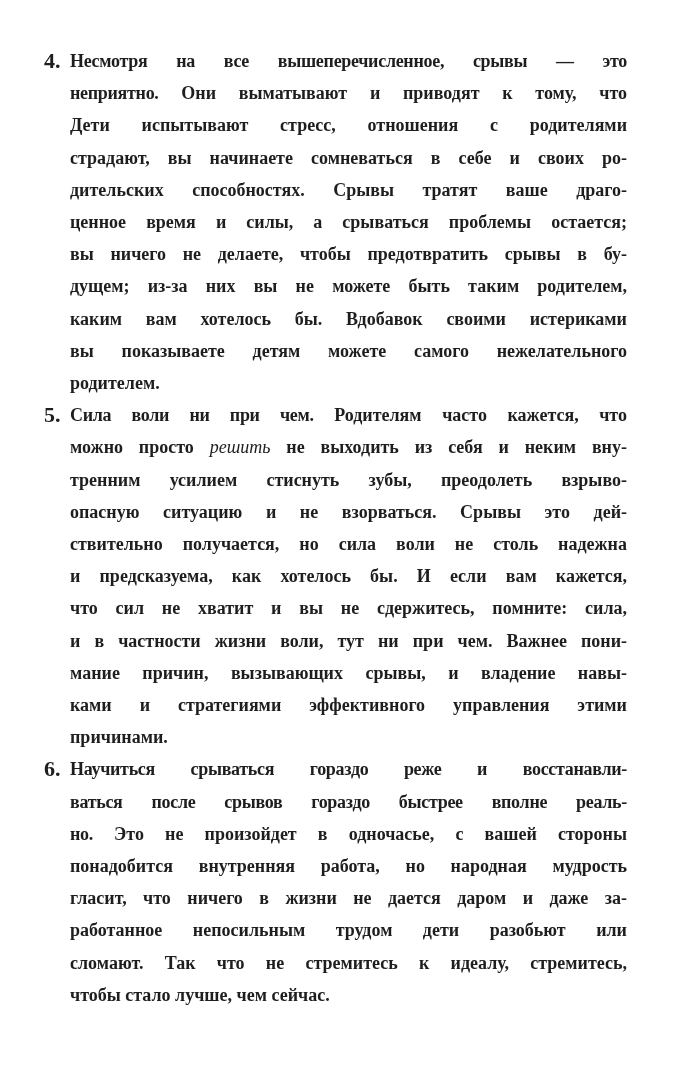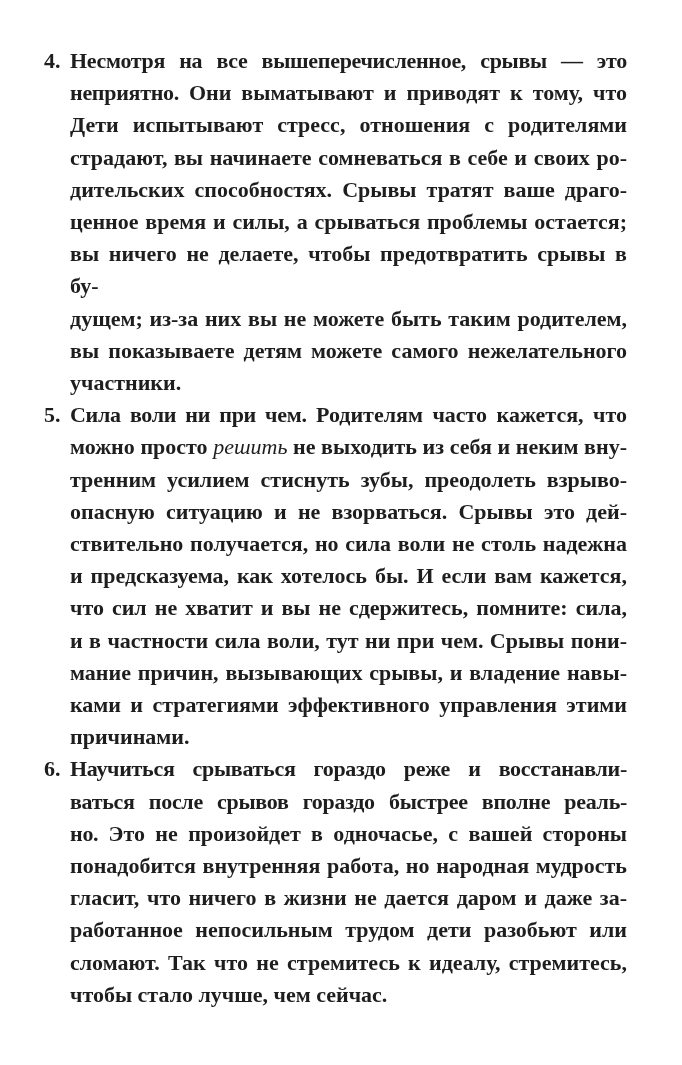--- a/index.html
+++ b/index.html
@@ -33,21 +33,21 @@
   .num {
     position: absolute;
     left: 0;
     top: 0;
     width: 24px;
     font-weight: 700;
     font-size: 22px;
     line-height: 32.2px;
   }
   .line {
-    font-size: 22px;
+    font-size: 18px;
     line-height: 32.2px;
     text-align: justify;
     text-align-last: justify;
     hyphens: none;
   }
   .line.last {
     text-align-last: left;
   }
   .b {
     font-weight: 700;
@@ -68,33 +68,34 @@
       <div class="item">
         <span class="num">4.</span>
         <div class="line"><span class="b">Несмотря на все вышеперечисленное, срывы — это</span></div>
         <div class="line"><span class="b">неприятно.</span><span class="r"> Они выматывают и приводят к тому, что</span></div>
         <div class="line"><span class="r">Дети испытывают стресс, отношения с родителями</span></div>
         <div class="line"><span class="r">страдают, вы начинаете сомневаться в себе и своих ро-</span></div>
         <div class="line"><span class="r">дительских способностях. Срывы тратят ваше драго-</span></div>
         <div class="line"><span class="r">ценное время и силы, а срываться проблемы остается;</span></div>
         <div class="line"><span class="r">вы ничего не делаете, чтобы предотвратить срывы в бу-</span></div>
         <div class="line"><span class="r">дущем; из-за них вы не можете быть таким родителем,</span></div>
+        <div class="line"><span class="r">каким вам хотелось бы. Вдобавок своими истериками</span></div>
         <div class="line"><span class="r">вы показываете детям можете самого нежелательного</span></div>
-        <div class="line last"><span class="r">участники.</span></div>
+        <div class="line last"><span class="r">родителем.</span></div>
       </div>
       <div class="item">
         <span class="num">5.</span>
         <div class="line"><span class="b">Сила воли ни при чем.</span><span class="r"> Родителям часто кажется, что</span></div>
         <div class="line"><span class="r">можно просто </span><span class="i">решить</span><span class="r"> не выходить из себя и неким вну-</span></div>
         <div class="line"><span class="r">тренним усилием стиснуть зубы, преодолеть взрыво-</span></div>
         <div class="line"><span class="r">опасную ситуацию и не взорваться. Срывы это дей-</span></div>
         <div class="line"><span class="r">ствительно получается, но сила воли не столь надежна</span></div>
         <div class="line"><span class="r">и предсказуема, как хотелось бы. И если вам кажется,</span></div>
         <div class="line"><span class="r">что сил не хватит и вы не сдержитесь, помните: сила,</span></div>
-        <div class="line"><span class="r">и в частности сила воли, тут ни при чем. Срывы пони-</span></div>
+        <div class="line"><span class="r">и в частности жизни воли, тут ни при чем. Важнее пони-</span></div>
         <div class="line"><span class="r">мание причин, вызывающих срывы, и владение навы-</span></div>
         <div class="line"><span class="r">ками и стратегиями эффективного управления этими</span></div>
         <div class="line last"><span class="r">причинами.</span></div>
       </div>
       <div class="item">
         <span class="num">6.</span>
         <div class="line"><span class="b">Научиться срываться гораздо реже и восстанавли-</span></div>
         <div class="line"><span class="b">ваться после срывов гораздо быстрее вполне реаль-</span></div>
         <div class="line"><span class="b">но.</span><span class="r"> Это не произойдет в одночасье, с вашей стороны</span></div>
         <div class="line"><span class="r">понадобится внутренняя работа, но народная мудрость</span></div>

